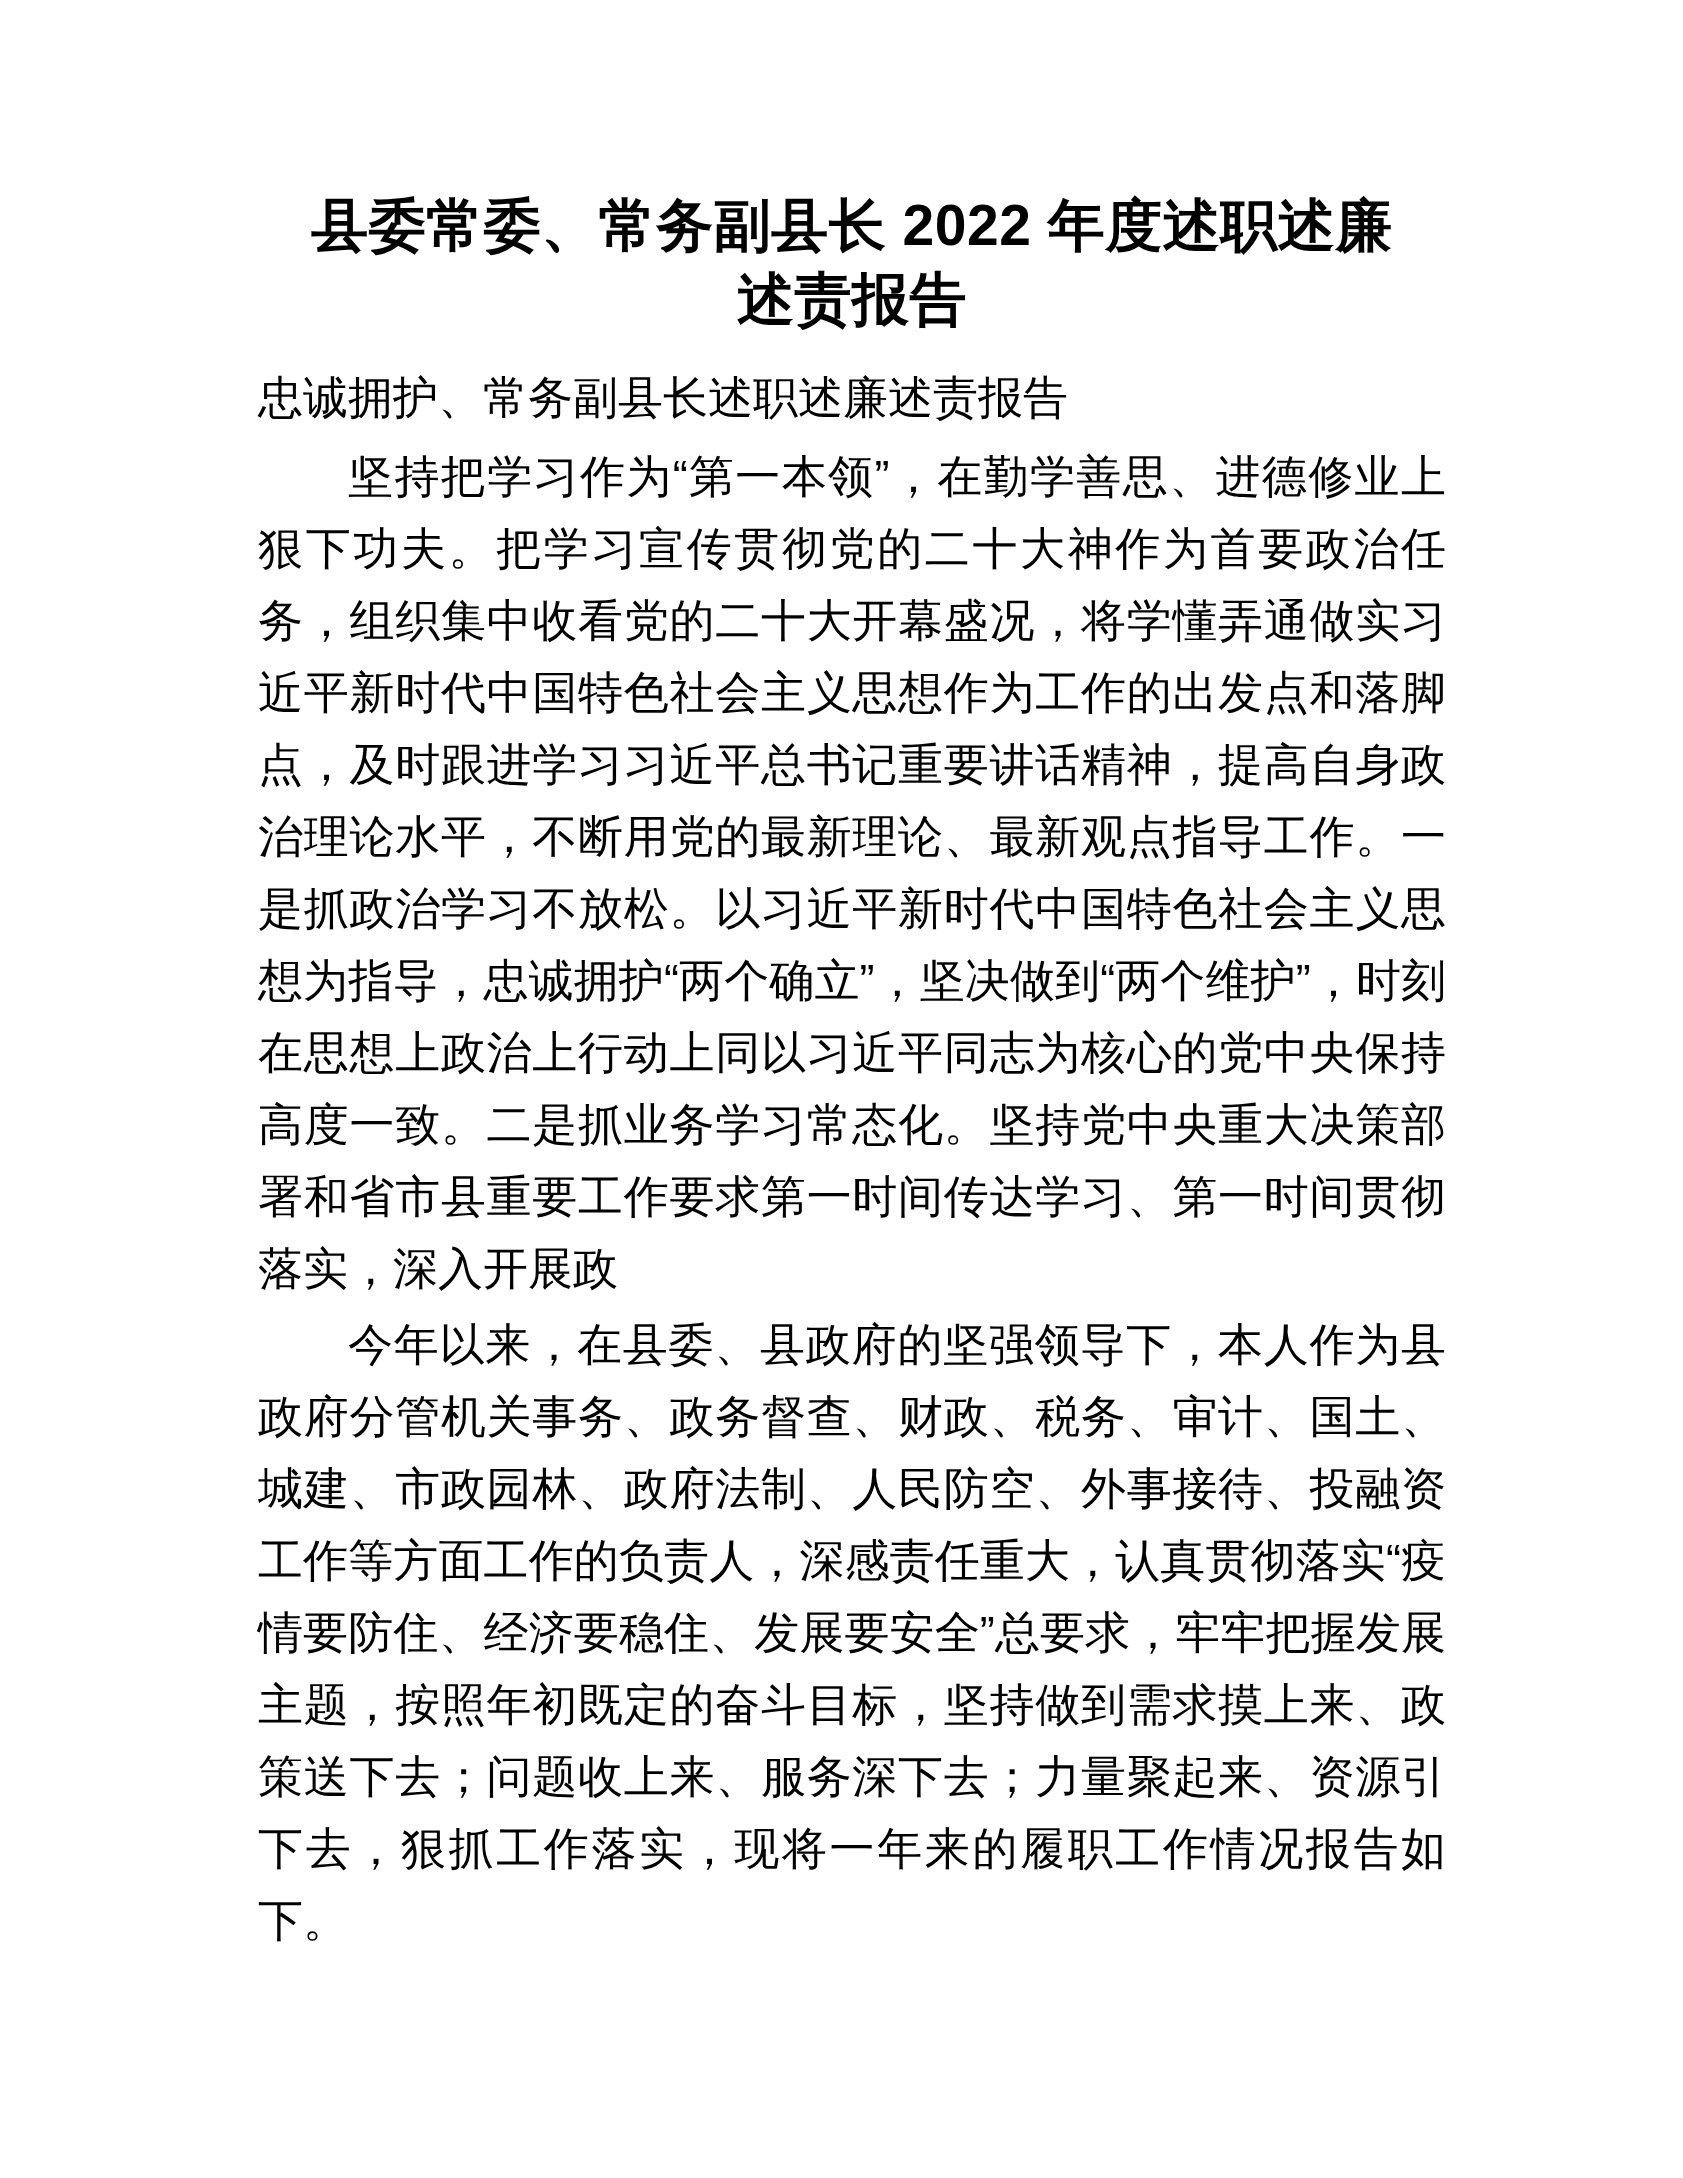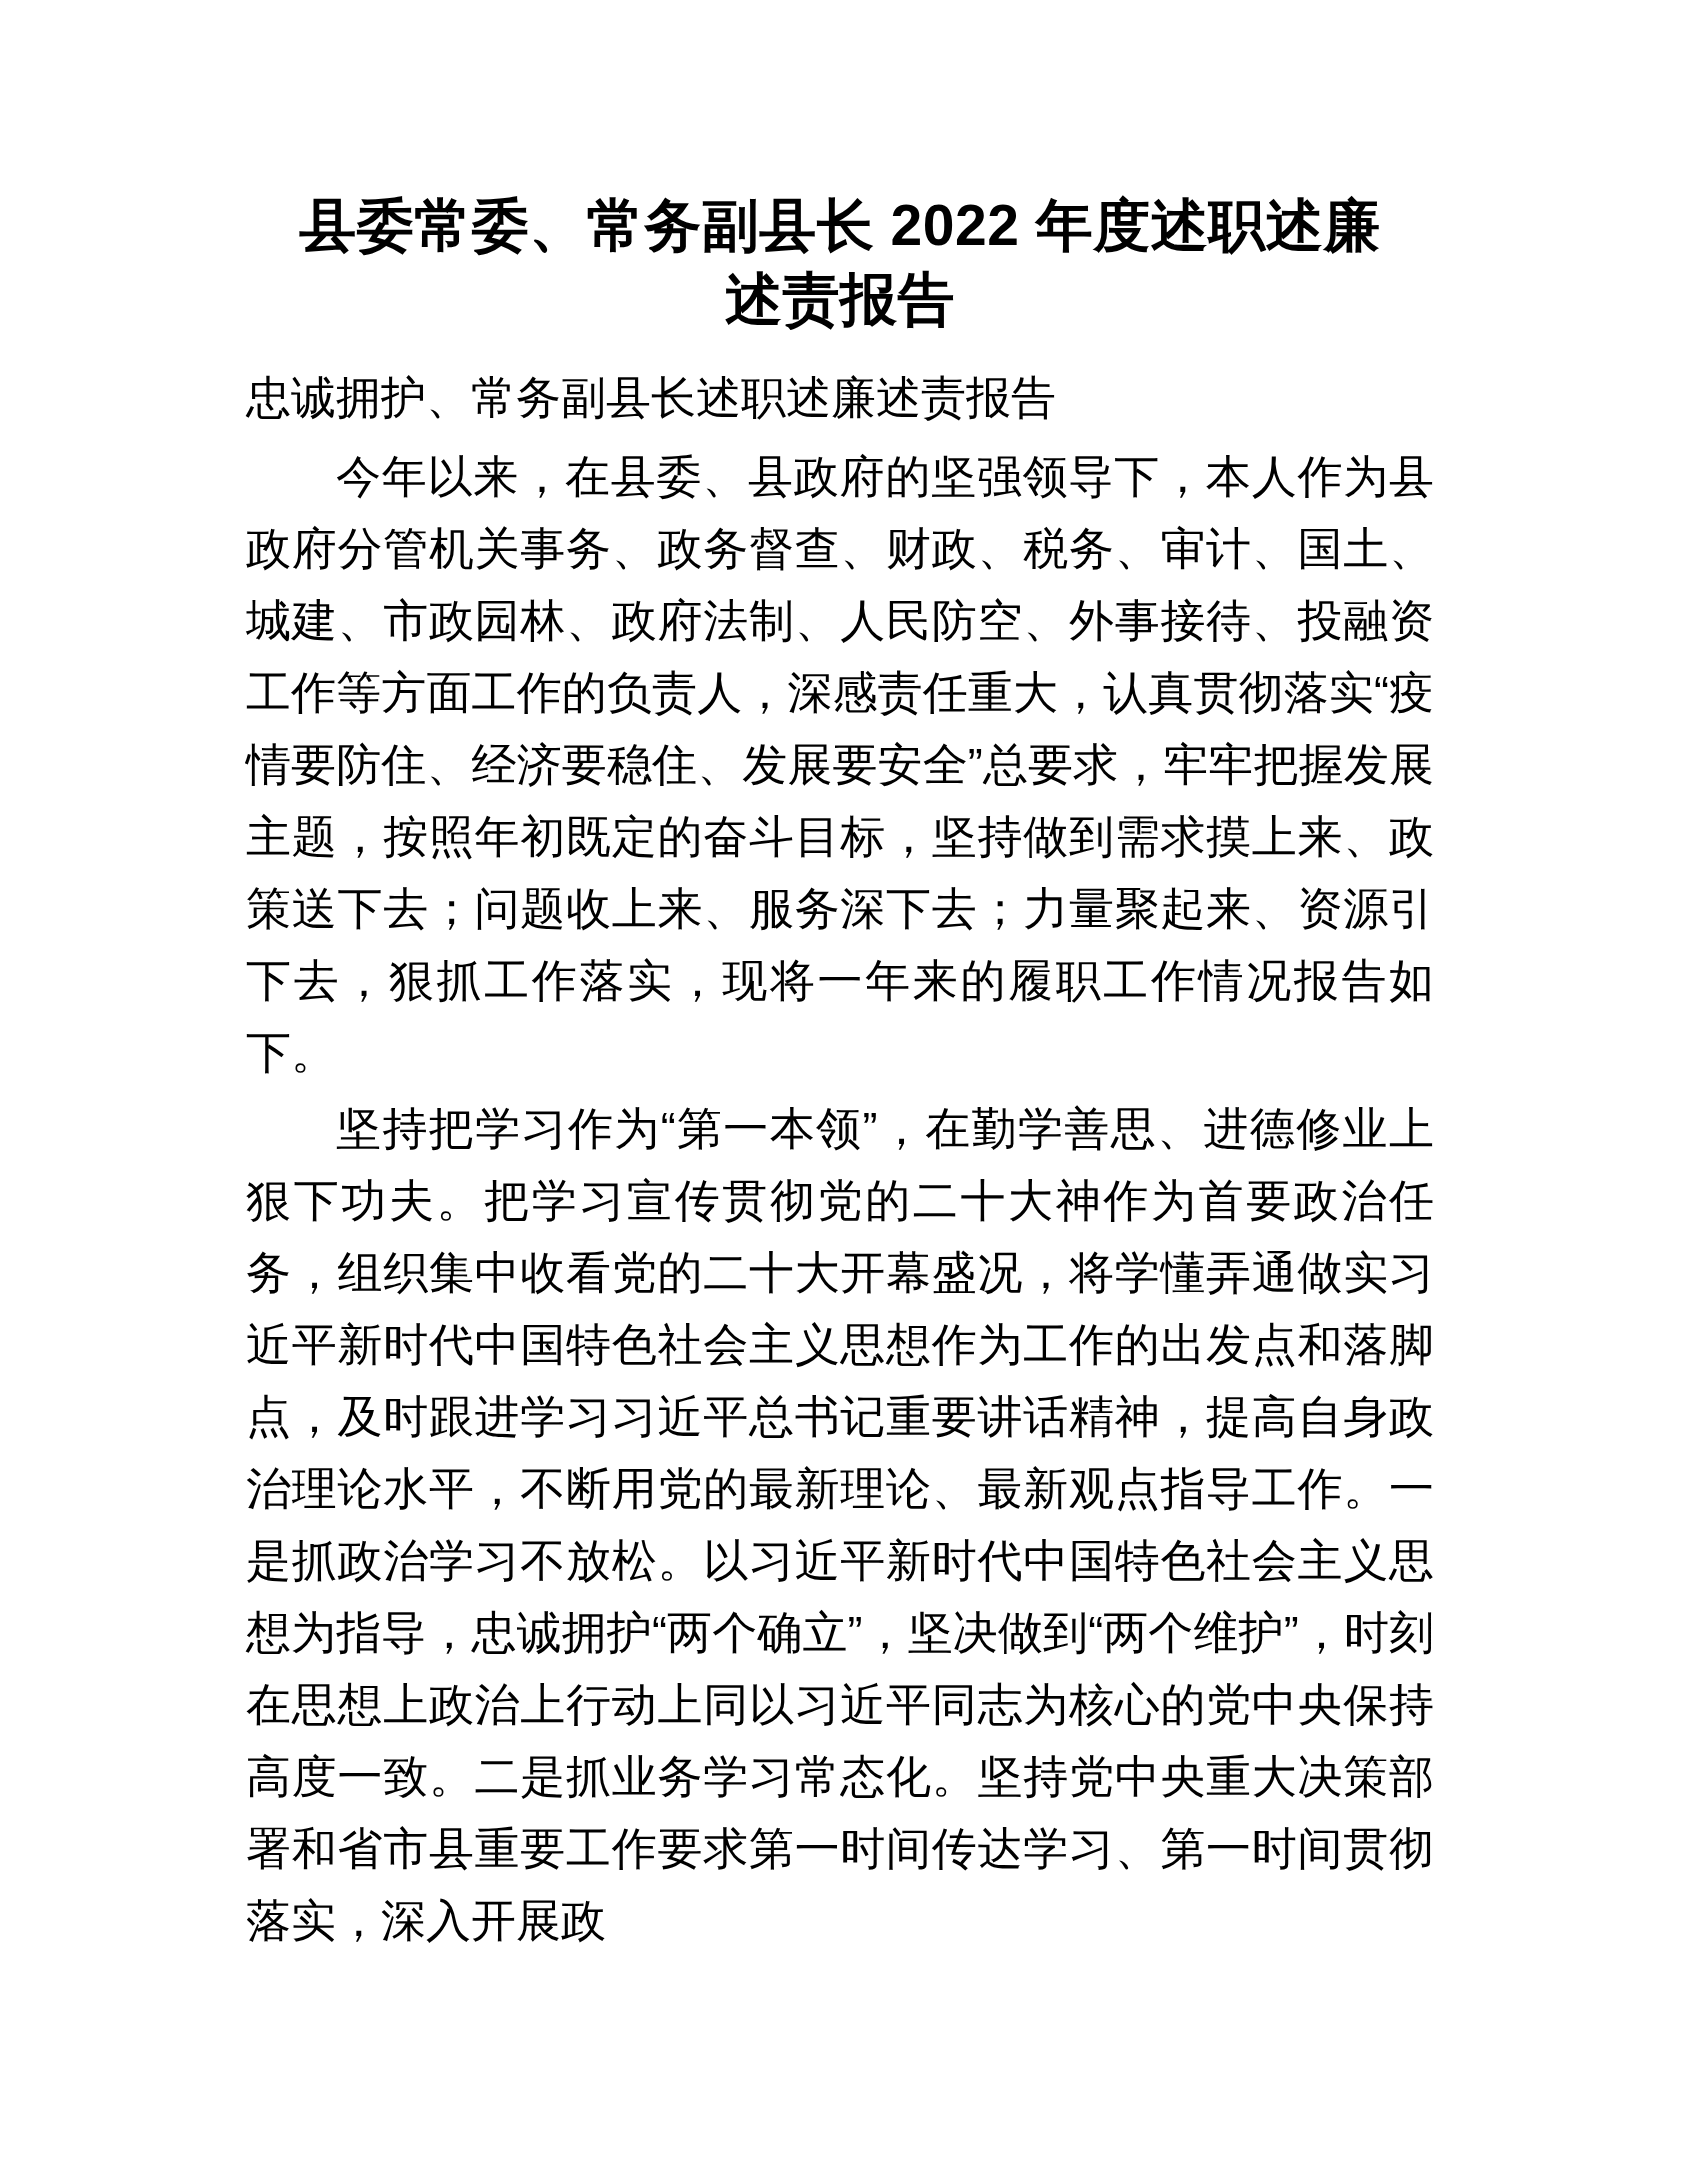--- a/index.html
+++ b/index.html
@@ -16,21 +16,21 @@
   }
   #page {
     position: relative;
     width: 1683px;
     height: 2178px;
     background: #ffffff;
     box-sizing: border-box;
   }
   #doc {
     position: absolute;
-    left: 246px;
+    left: 258px;
     top: 188px;
     width: 1188px;
   }
 
   .doc-title {
     font-size: 57px;
     font-weight: bold;
     line-height: 1.30;
     text-align: center;
     letter-spacing: 0.5px;
@@ -66,19 +66,19 @@
 </head>
 <body>
 
 <div id="page">
   <div id="doc">
 
     <h1 class="doc-title">县委常委、常务副县长 2022 年度述职述廉述责报告</h1>
 
     <p class="subtitle">忠诚拥护、常务副县长述职述廉述责报告</p>
 
+    <p class="para">坚持把学习作为“第一本领”，在勤学善思、进德修业上狠下功夫。把学习宣传贯彻党的二十大神作为首要政治任务，组织集中收看党的二十大开幕盛况，将学懂弄通做实习近平新时代中国特色社会主义思想作为工作的出发点和落脚点，及时跟进学习习近平总书记重要讲话精神，提高自身政治理论水平，不断用党的最新理论、最新观点指导工作。一是抓政治学习不放松。以习近平新时代中国特色社会主义思想为指导，忠诚拥护“两个确立”，坚决做到“两个维护”，时刻在思想上政治上行动上同以习近平同志为核心的党中央保持高度一致。二是抓业务学习常态化。坚持党中央重大决策部署和省市县重要工作要求第一时间传达学习、第一时间贯彻落实，深入开展政</p>
+
     <p class="para">今年以来，在县委、县政府的坚强领导下，本人作为县政府分管机关事务、政务督查、财政、税务、审计、国土、城建、市政园林、政府法制、人民防空、外事接待、投融资工作等方面工作的负责人，深感责任重大，认真贯彻落实“疫情要防住、经济要稳住、发展要安全”总要求，牢牢把握发展主题，按照年初既定的奋斗目标，坚持做到需求摸上来、政策送下去；问题收上来、服务深下去；力量聚起来、资源引下去，狠抓工作落实，现将一年来的履职工作情况报告如下。</p>
-
-    <p class="para">坚持把学习作为“第一本领”，在勤学善思、进德修业上狠下功夫。把学习宣传贯彻党的二十大神作为首要政治任务，组织集中收看党的二十大开幕盛况，将学懂弄通做实习近平新时代中国特色社会主义思想作为工作的出发点和落脚点，及时跟进学习习近平总书记重要讲话精神，提高自身政治理论水平，不断用党的最新理论、最新观点指导工作。一是抓政治学习不放松。以习近平新时代中国特色社会主义思想为指导，忠诚拥护“两个确立”，坚决做到“两个维护”，时刻在思想上政治上行动上同以习近平同志为核心的党中央保持高度一致。二是抓业务学习常态化。坚持党中央重大决策部署和省市县重要工作要求第一时间传达学习、第一时间贯彻落实，深入开展政</p>
 
   </div>
 </div>
 
 
 </body></html>

